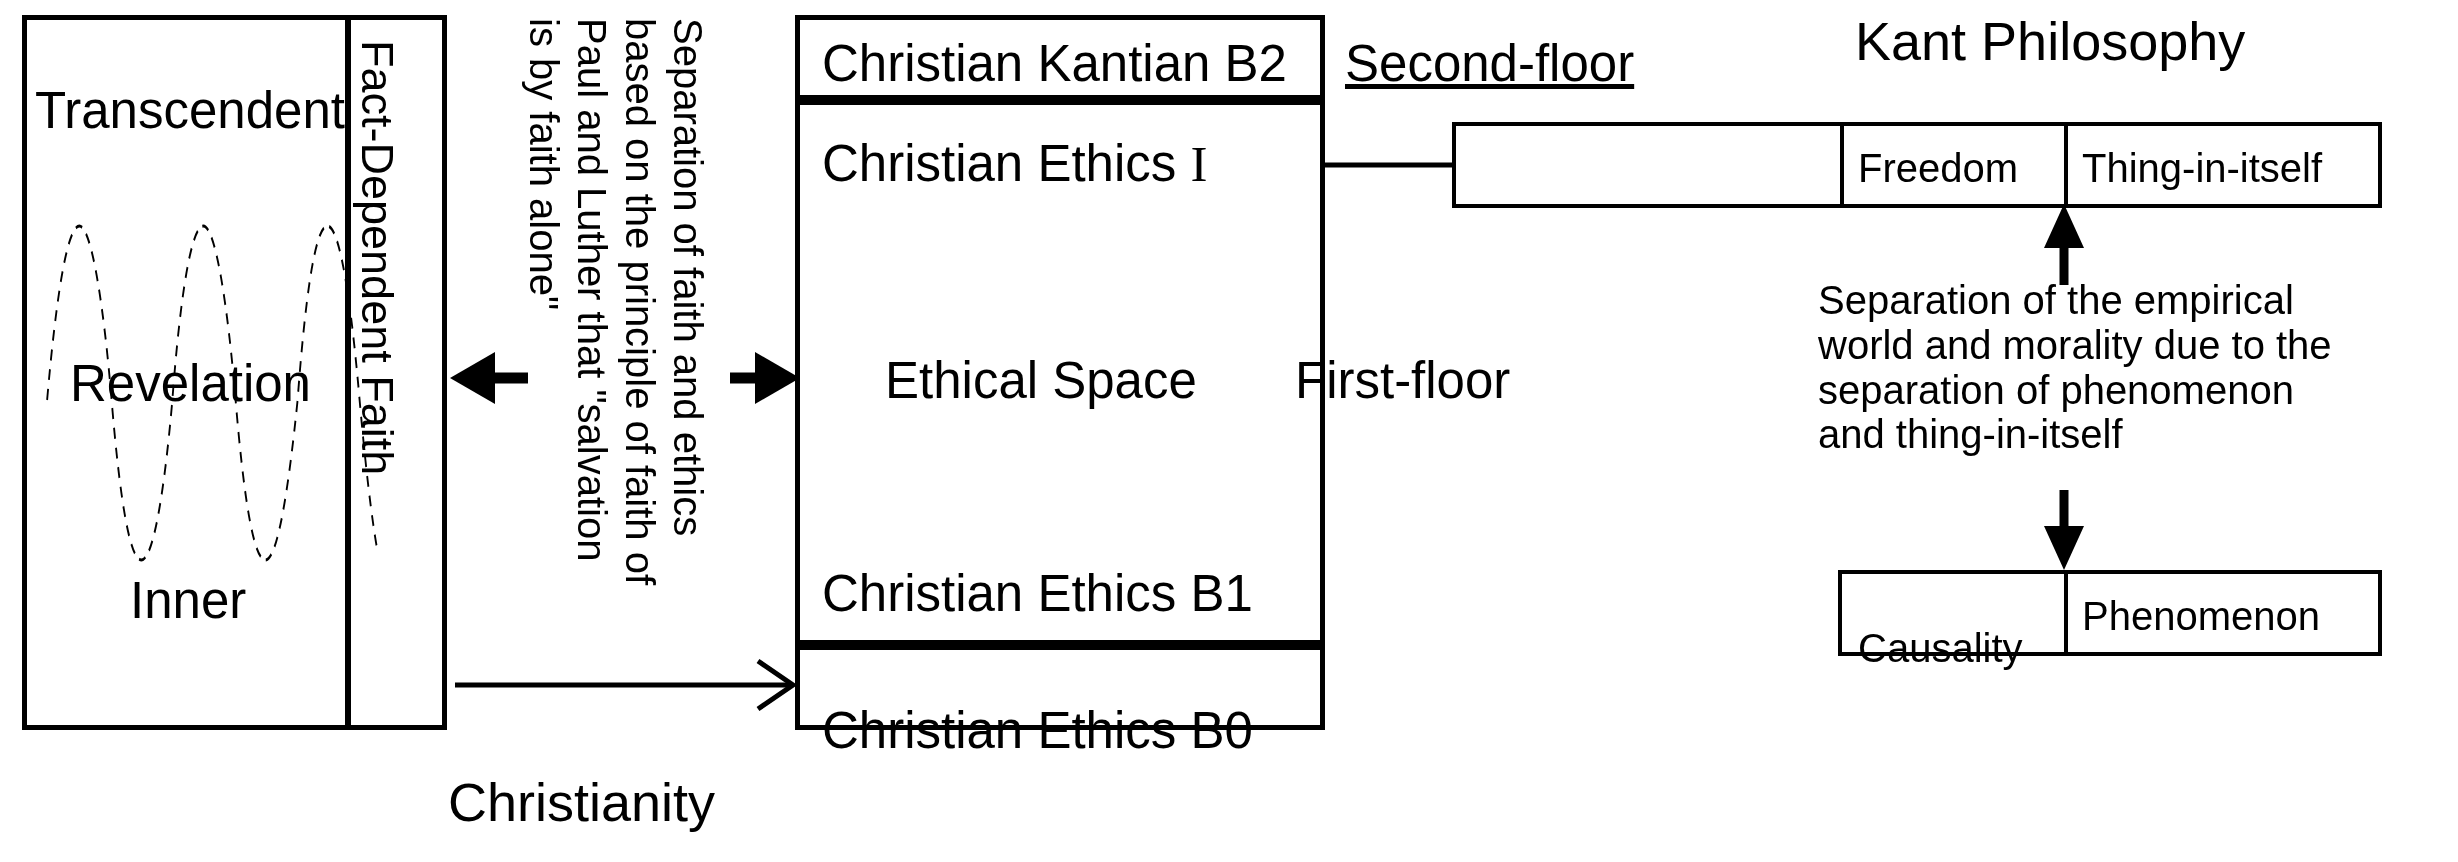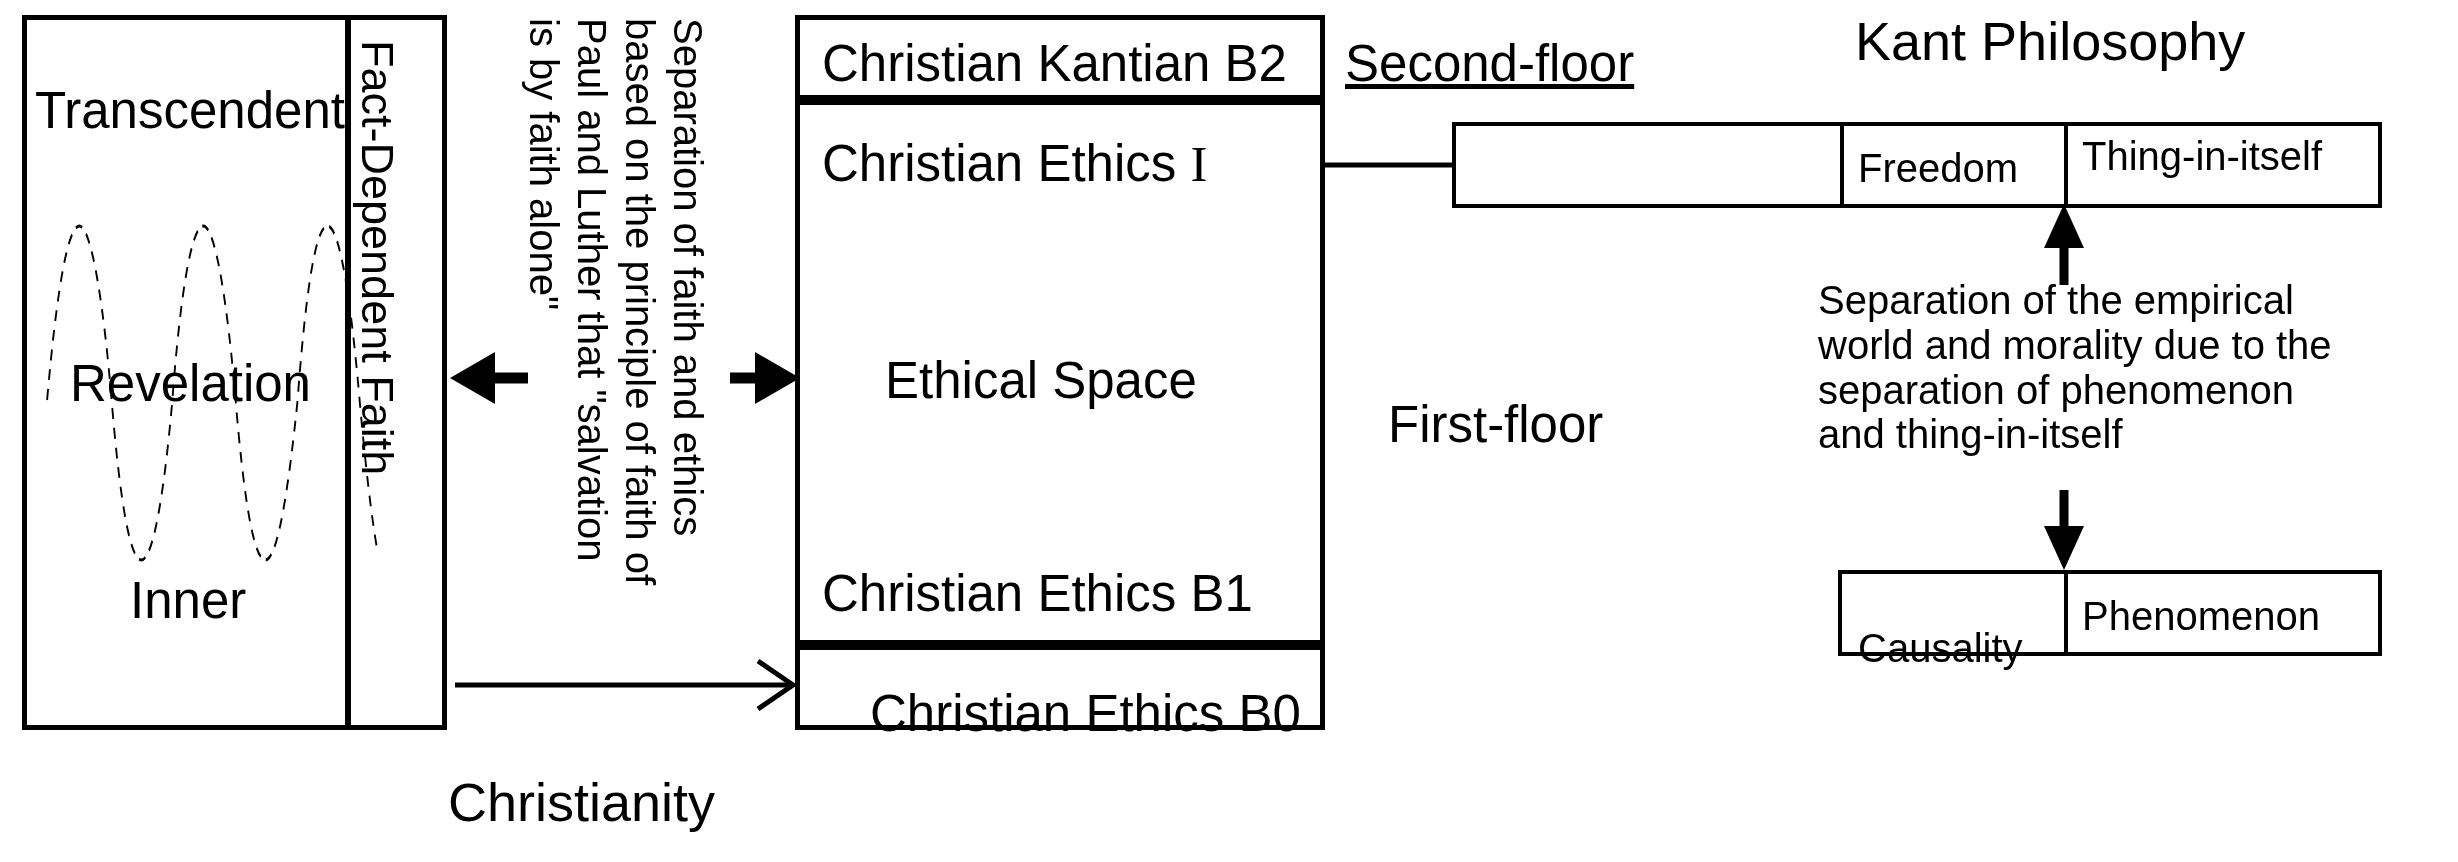--- a/index.html
+++ b/index.html
@@ -148,33 +148,33 @@
   <div class="lbl t-big" style="left:822px; top:38px;">Christian Kantian B2</div>
 
   <div class="box" style="left:795px; top:100px; width:530px; height:545px;"></div>
   <div class="lbl t-big" style="left:822px; top:138px;">
     <span>Christian Ethics <span class="serif-i">I</span></span>
   </div>
   <div class="lbl t-big" style="left:885px; top:355px;">Ethical Space</div>
   <div class="lbl t-big" style="left:822px; top:568px;">Christian Ethics B1</div>
 
   <div class="box" style="left:795px; top:645px; width:530px; height:85px;"></div>
-  <div class="lbl t-big" style="left:822px; top:688px;margin-left:48px;">Christian Ethics B0</div>
+  <div class="lbl t-big" style="left:822px; top:705px;">Christian Ethics B0</div>
 
   <div class="lbl t-big" style="left:1345px; top:38px;text-decoration:underline;">Second-floor</div>
-  <div class="lbl t-big" style="left:1388px; top:355px;margin-top:44px;">First-floor</div>
+  <div class="lbl t-big" style="left:1295px; top:355px;">First-floor</div>
 
   <div class="lbl t-kant" style="left:1855px; top:14px;">Kant Philosophy</div>
 
   <div class="thinbox" style="left:1452px; top:122px; width:930px; height:86px;"></div>
   <div class="vline" style="left:1840px; top:122px; width:4px; height:86px;"></div>
   <div class="vline" style="left:2064px; top:122px; width:4px; height:86px;"></div>
 
   <div class="lbl t-sm" style="left:1858px; top:148px;">Freedom</div>
-  <div class="lbl t-sm" style="left:2082px; top:136px;">Thing-in-itself</div>
+  <div class="lbl t-sm" style="left:2082px; top:148px;">Thing-in-itself</div>
 
   <div class="lbl-wrap t-sm" style="left:1818px; top:278px; width:620px;">
     <div>Separation of the empirical</div>
     <div>world and morality due to the</div>
     <div>separation of phenomenon</div>
     <div>and thing-in-itself</div>
   </div>
 
   <div class="thinbox" style="left:1838px; top:570px; width:544px; height:86px;"></div>
   <div class="vline" style="left:2064px; top:570px; width:4px; height:86px;"></div>

